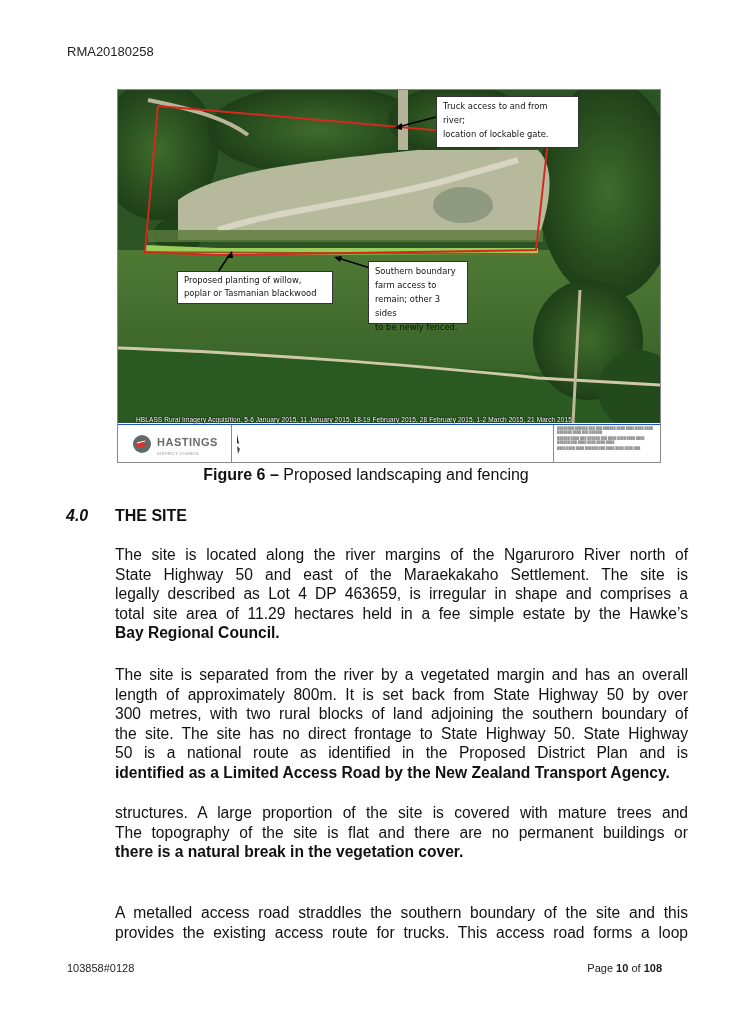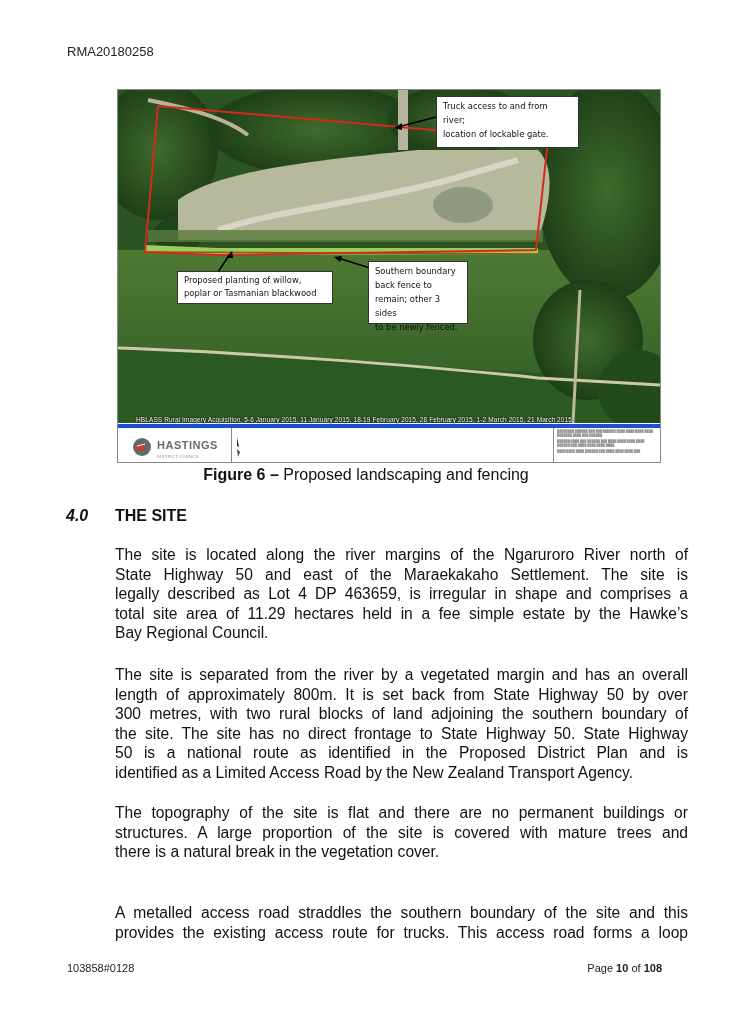--- a/index.html
+++ b/index.html
@@ -1,35 +1,35 @@
 <!DOCTYPE html>
 <html><head>
   <meta charset="utf-8">
   <style>
     html, body { margin:0; padding:0; background:#ffffff; }
     body { width:732px; height:1035px; position:relative; overflow:hidden; font-family:"Liberation Sans", sans-serif; color:#111; }
     .header-ref { position:absolute; left:67px; top:44px; font-size:13px; color:#222; }
     .figure { position:absolute; left:117px; top:89px; width:542px; height:372px; border:1px solid #888; background:#fff; overflow:hidden; }
     .map { position:absolute; left:0; top:0; width:542px; height:333px; }
     .imagery-strip { position:absolute; left:0; top:326px; width:542px; height:8px; font-size:6.5px; color:#fff; white-space:nowrap; letter-spacing:0.1px; text-shadow:0 0 2px #000, 0 0 1px #000; line-height:8px; padding-left:18px; }
-    .legend-bar { position:absolute; left:0; top:334px; width:542px; height:38px; border-top:4px solid #1d4ed8; background:#fff; }
+    .legend-bar { position:absolute; left:0; top:334px; width:542px; height:38px; border-top:1px solid #1d4ed8; background:#fff; }
     .logo-cell { position:absolute; left:0; top:0; width:113px; height:38px; border-right:1px solid #888; display:flex; align-items:center; justify-content:center; gap:4px; }
     .logo-text { font-size:11px; font-weight:bold; color:#6b6b6b; letter-spacing:0.5px; line-height:10px; }
     .logo-sub { font-size:4px; color:#888; letter-spacing:0.3px; display:block; margin-top:1px; }
     .north-cell { position:absolute; left:114px; top:0; width:225px; height:38px; }
     .notes-cell { position:absolute; left:435px; top:0; width:107px; height:38px; border-left:1px solid #888; padding:2px 3px; box-sizing:border-box; }
     .notes-cell p { margin:0 0 3px 0; font-size:3px; line-height:3.5px; color:#999; }
     .callout { position:absolute; background:#fff; border:1px solid #333; font-family:"DejaVu Sans", sans-serif; font-size:8.4px; line-height:14px; color:#111; padding:2px 6px; box-sizing:border-box; }
     .caption { position:absolute; left:0; width:732px; top:466px; text-align:center; font-size:16px; }
     .caption b { font-weight:bold; }
     .section-num { position:absolute; left:66px; top:507px; font-size:16px; font-weight:bold;font-style:italic; }
     .section-title { position:absolute; left:115px; top:507px; font-size:16px; font-weight:bold; }
     .para { position:absolute; left:115px; width:573px; font-size:15.6px; line-height:19.5px; text-align:justify; color:#111; }
     .para span.line { display:block; text-align:justify; text-align-last:justify; white-space:nowrap; }
-    .para span.line.last { text-align-last:left; }
+    .para span.line.last { text-align-last:left;font-weight:bold; }
     .footer-left { position:absolute; left:67px; top:962px; font-size:11px; color:#222; }
     .footer-right { position:absolute; right:70px; top:962px; font-size:11px; color:#222; }
     .footer-right b { font-weight:bold; }
   </style>
 </head>
 <body>
 
 <div class="header-ref">RMA20180258</div>
 
 <div class="figure">
@@ -88,21 +88,21 @@
     <span style="display:block">location of lockable gate.</span>
   </div>
 
   <div class="callout" style="left:59px; top:181px; width:156px; height:33px; line-height:13px;">
     <span style="display:block">Proposed planting of willow,</span>
     <span style="display:block">poplar or Tasmanian blackwood</span>
   </div>
 
   <div class="callout" style="left:250px; top:171px; width:100px; height:63px; line-height:14px;">
     <span style="display:block">Southern boundary</span>
-    <span style="display:block">back fence to</span>
+    <span style="display:block">farm access to</span>
     <span style="display:block">remain; other 3 sides</span>
     <span style="display:block">to be newly fenced.</span>
   </div>
 
   <div class="imagery-strip">HBLASS Rural Imagery Acquisition, 5-6 January 2015, 11 January 2015, 18-19 February 2015, 28 February 2015, 1-2 March 2015, 21 March 2015</div>
 
   <div class="legend-bar">
     <div class="logo-cell">
       <svg width="22" height="20" viewBox="0 0 22 20">
         <circle cx="11" cy="10" r="9" fill="#5f6b6b"></circle>
@@ -144,22 +144,22 @@
 <div class="para" style="top:665px;">
   <span class="line">The site is separated from the river by a vegetated margin and has an overall</span>
   <span class="line">length of approximately 800m. It is set back from State Highway 50 by over</span>
   <span class="line">300 metres, with two rural blocks of land adjoining the southern boundary of</span>
   <span class="line">the site. The site has no direct frontage to State Highway 50. State Highway</span>
   <span class="line">50 is a national route as identified in the Proposed District Plan and is</span>
   <span class="line last">identified as a Limited Access Road by the New Zealand Transport Agency.</span>
 </div>
 
 <div class="para" style="top:803px;">
+  <span class="line">structures. A large proportion of the site is covered with mature trees and</span>
   <span class="line">The topography of the site is flat and there are no permanent buildings or</span>
-  <span class="line">structures. A large proportion of the site is covered with mature trees and</span>
   <span class="line last">there is a natural break in the vegetation cover.</span>
 </div>
 
 <div class="para" style="top:903px;">
   <span class="line">A metalled access road straddles the southern boundary of the site and this</span>
   <span class="line">provides the existing access route for trucks. This access road forms a loop</span>
 </div>
 
 <div class="footer-left">103858#0128</div>
 <div class="footer-right"><span>Page </span><b>10</b><span> of </span><b>108</b></div>

